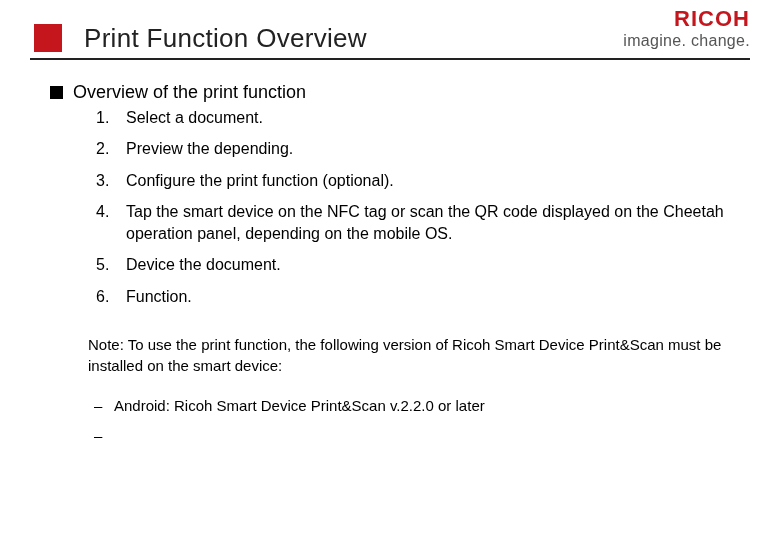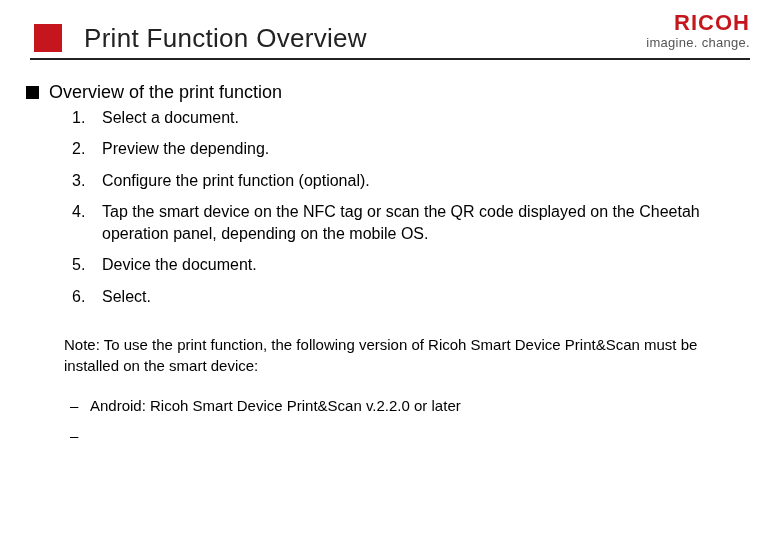--- a/index.html
+++ b/index.html
@@ -50,33 +50,33 @@
     margin-top: 44px;
   }
   .logo-main {
     font-size: 22px;
     font-weight: 700;
     letter-spacing: 1px;
     color: #c4161c;
     line-height: 1;
   }
   .logo-tag {
-    font-size: 13px;
+    font-size: 16px;
     color: #555;
     letter-spacing: 0.3px;
     line-height: 1.4;
   }
   .hr {
     height: 1.5px;
     background: #222;
     margin: 4px 30px 0 30px;
   }
 
   .content {
-    padding: 22px 40px 0 26px;
+    padding: 22px 40px 0 50px;
     font-size: 16px;
   }
 
   .sect-head {
     display: flex;
     align-items: flex-start;
     margin-bottom: 4px;
   }
   .bullet-sq {
     width: 13px;
@@ -170,21 +170,21 @@
       <div class="step">
         <div class="step-num">4.</div>
         <div class="step-text">Tap the smart device on the NFC tag or scan the QR code displayed on the Cheetah operation panel, depending on the mobile OS.</div>
       </div>
       <div class="step">
         <div class="step-num">5.</div>
         <div class="step-text">Device the document.</div>
       </div>
       <div class="step">
         <div class="step-num">6.</div>
-        <div class="step-text">Select.</div>
+        <div class="step-text">Function.</div>
       </div>
     </div>
 
     <div class="note-block">
       <div class="note-lead">Note: To use the print function, the following version of Ricoh Smart Device Print&amp;Scan must be installed on the smart device:</div>
       <div class="note-item">
         <div class="note-dash">–</div>
         <div>Android: Ricoh Smart Device Print&amp;Scan v.2.2.0 or later</div>
       </div>
       <div class="note-item">

